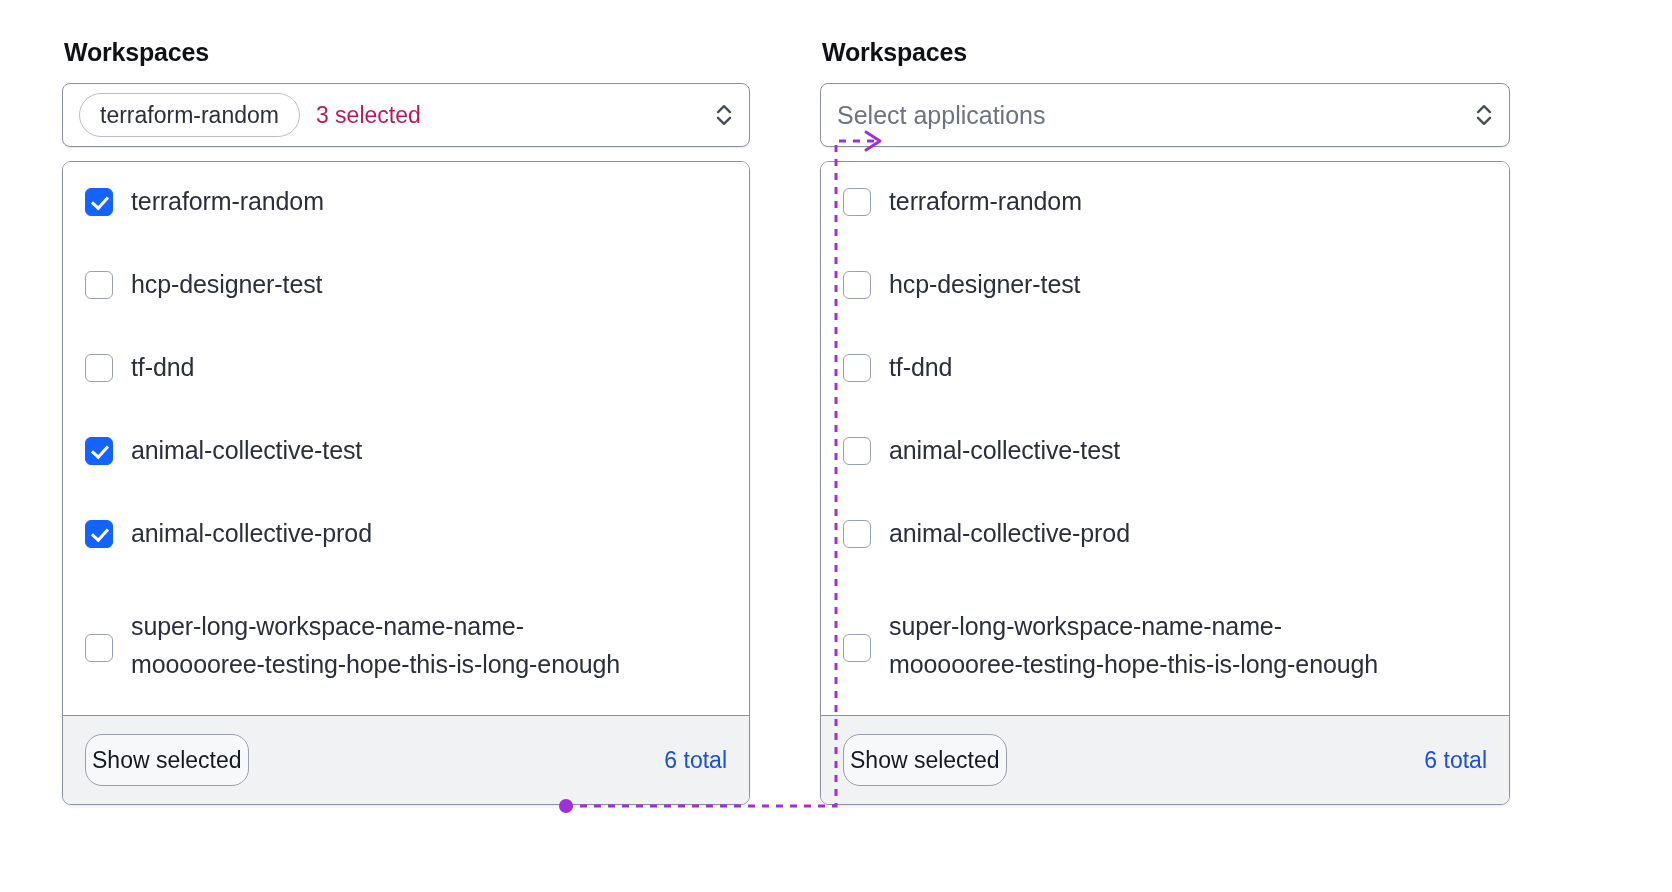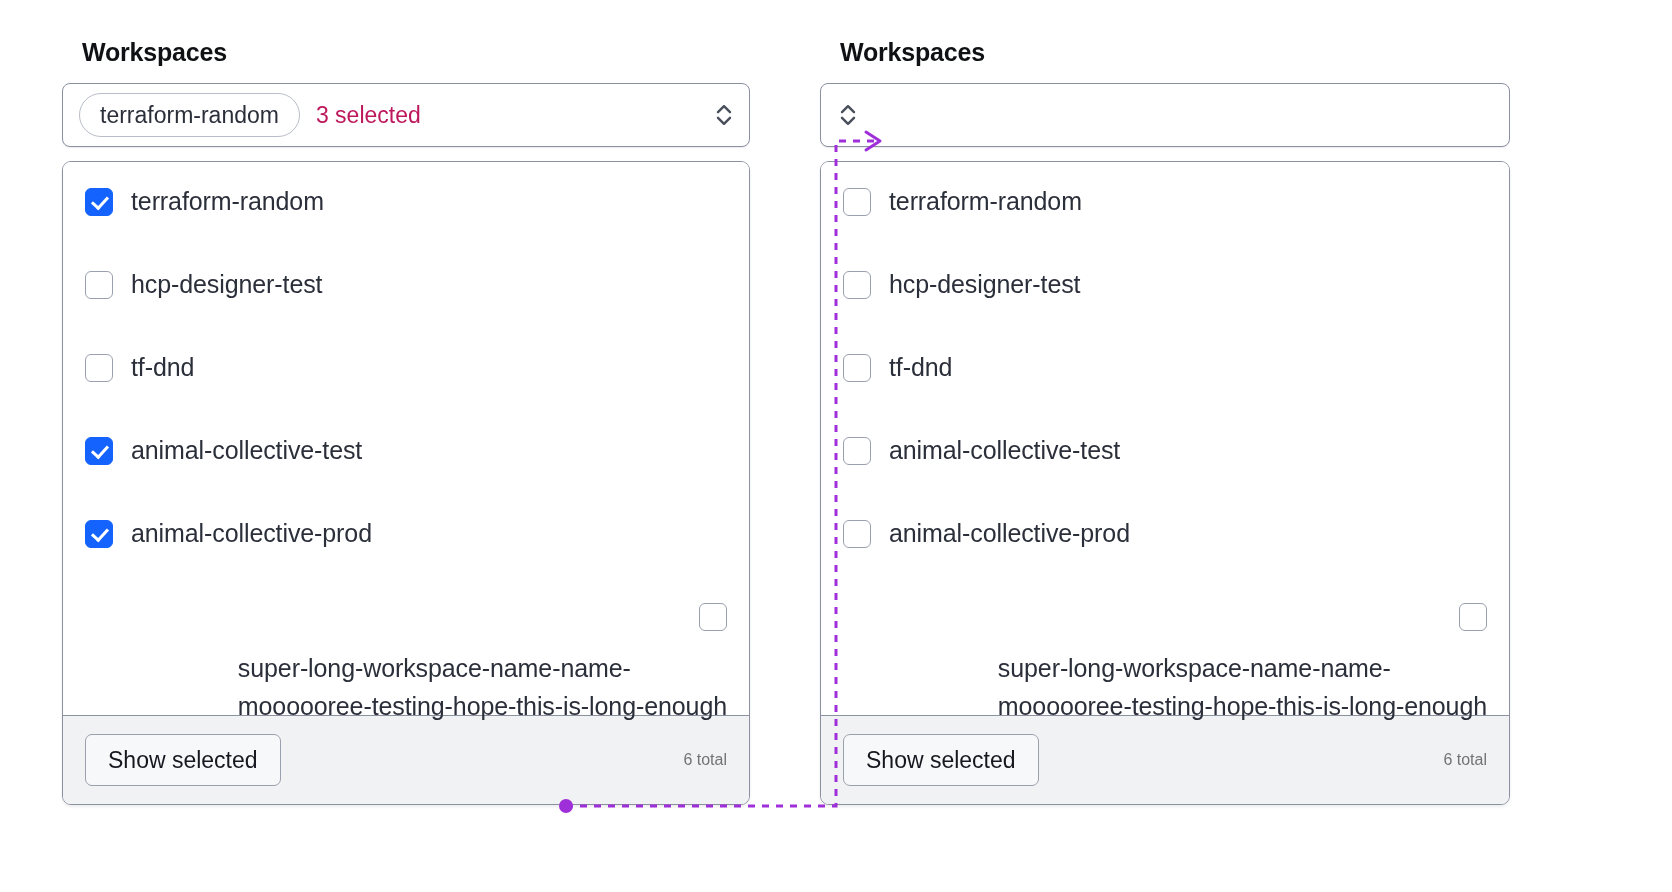--- a/index.html
+++ b/index.html
@@ -25,21 +25,21 @@
     top: 40px;
   }
   .panel.left  { left: 62px;  width: 688px; }
   .panel.right { left: 820px; width: 690px; }
 
   .panel-title {
     font-size: 25px;
     font-weight: bold;
     color: #0f1115;
     letter-spacing: -0.2px;
-    margin: 0 0 18px 20px;
+    margin: 0 0 18px 2px;
     line-height: 1;
   }
 
   
   .combobox {
     box-sizing: border-box;
     width: 100%;
     min-height: 64px;
     border: 1.6px solid #8c91a1;
     border-radius: 8px;
@@ -124,21 +124,21 @@
   }
 
   .option {
     display: flex;
     align-items: flex-start;
     gap: 18px;
     padding: 0 22px;
     height: 83px;
     box-sizing: border-box;
   }
-  .option.tall { height: 96px; align-items: flex-end; flex-direction: column; }
+  .option.tall { height: 96px; align-items: center; }
 
   .checkbox {
     flex: 0 0 auto;
     width: 28px;
     height: 28px;
     border-radius: 6px;
     border: 1.8px solid #9aa0ad;
     background: #ffffff;
     box-sizing: border-box;
     margin-top: 6px;
@@ -176,38 +176,38 @@
     align-items: center;
     padding: 18px 22px;
     gap: 18px;
     min-height: 74px;
     box-sizing: border-box;
   }
 
   .ghost-btn {
     box-sizing: border-box;
     height: 52px;
-    padding: 0 22px;
+    padding: 0 6px;
     border: 1.5px solid #9aa0ad;
-    border-radius: 7px;
+    border-radius: 17px;
     background: #f7f8f9;
     font-size: 23px;
     color: #15181f;
     font-family: "Liberation Sans", sans-serif;
     display: flex;
     align-items: center;
     white-space: nowrap;
     cursor: pointer;
   }
 
   .footer-spacer { flex: 1 1 auto; }
 
   .total-text {
-    font-size: 16px;
-    color: #737373;
+    font-size: 23px;
+    color: #1d4ed8;
     white-space: nowrap;
   }
 
   
   .annotation {
     position: absolute;
     left: 0; top: 0;
     width: 1672px;
     height: 892px;
     pointer-events: none;
@@ -277,20 +277,21 @@
         <span class="total-text">6 total</span>
       </div>
     </div>
   </div>
 
   <div class="panel right">
 
     <div class="panel-title">Workspaces</div>
 
     <div class="combobox">
+      <span class="placeholder-text">Select applications</span>
       <span class="chevron-updown">
         <svg width="22" height="30" viewBox="0 0 22 30" fill="none" aria-hidden="true">
           <path d="M5 12.2 L11 6.2 L17 12.2" stroke="#4a4f5c" stroke-width="2.4" stroke-linecap="round" stroke-linejoin="round"></path>
           <path d="M5 17.8 L11 23.8 L17 17.8" stroke="#4a4f5c" stroke-width="2.4" stroke-linecap="round" stroke-linejoin="round"></path>
         </svg>
       </span>
     </div>
 
     <div class="listbox">
       <div class="option-list">

